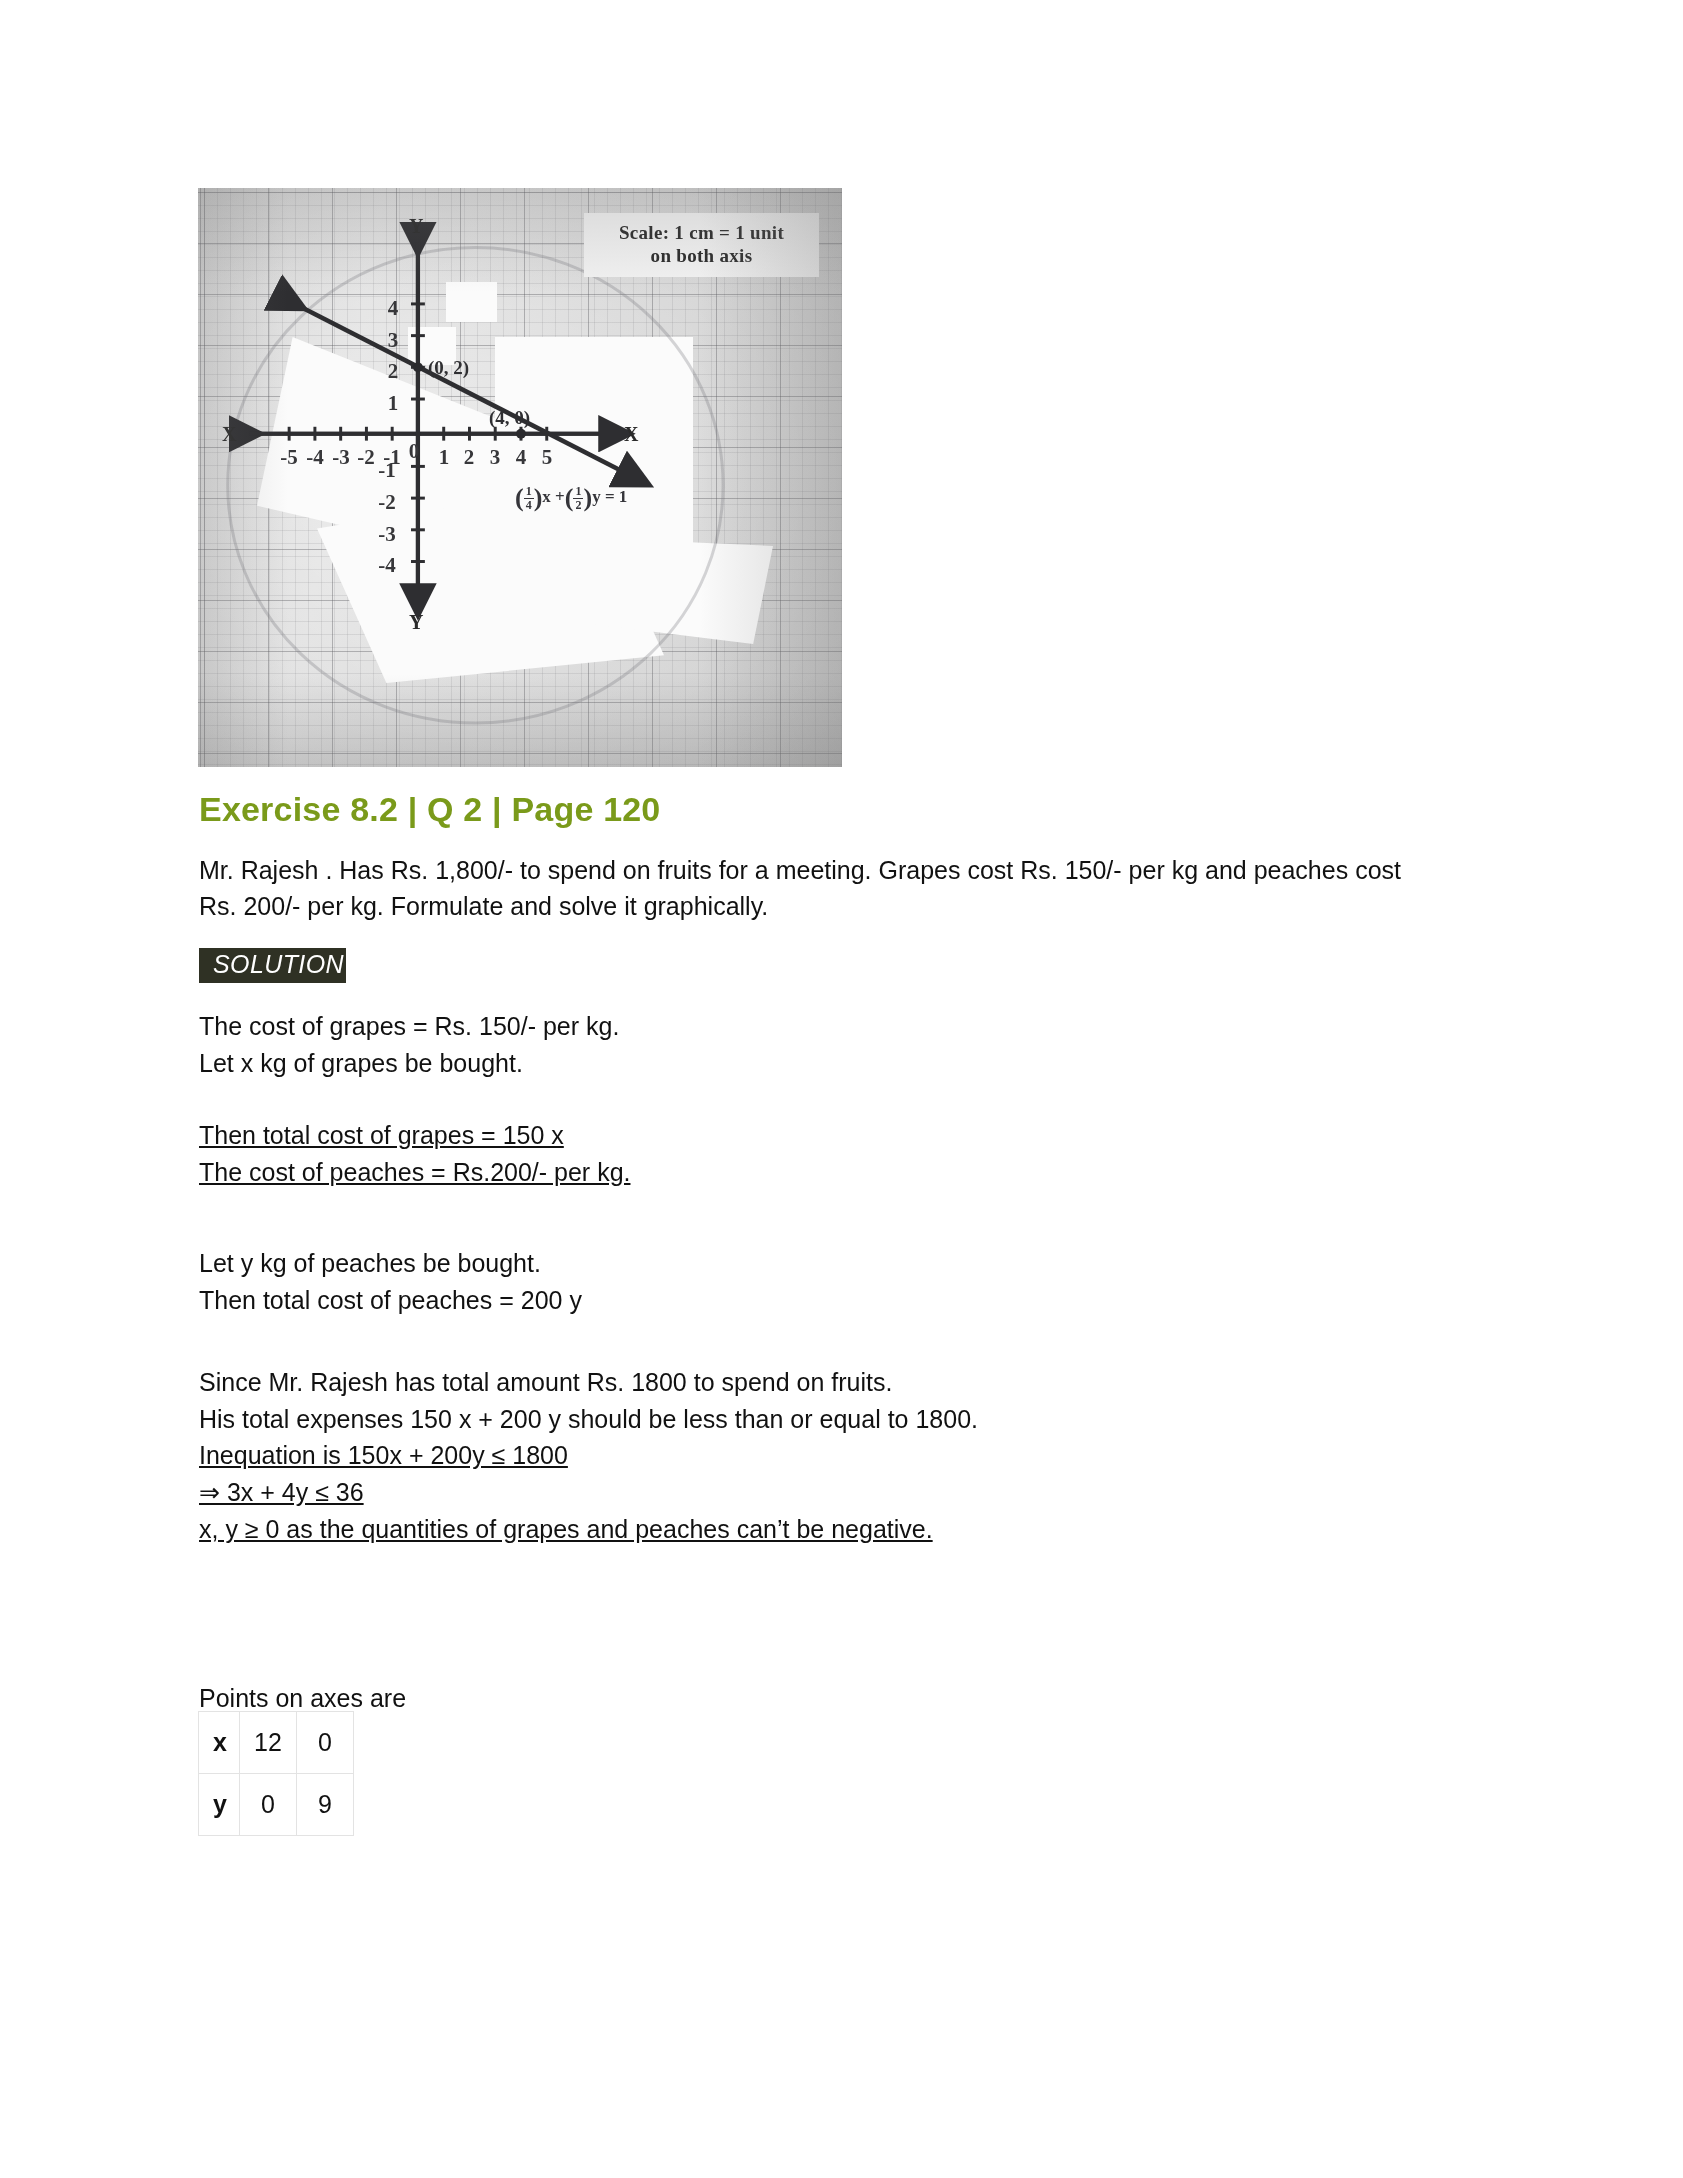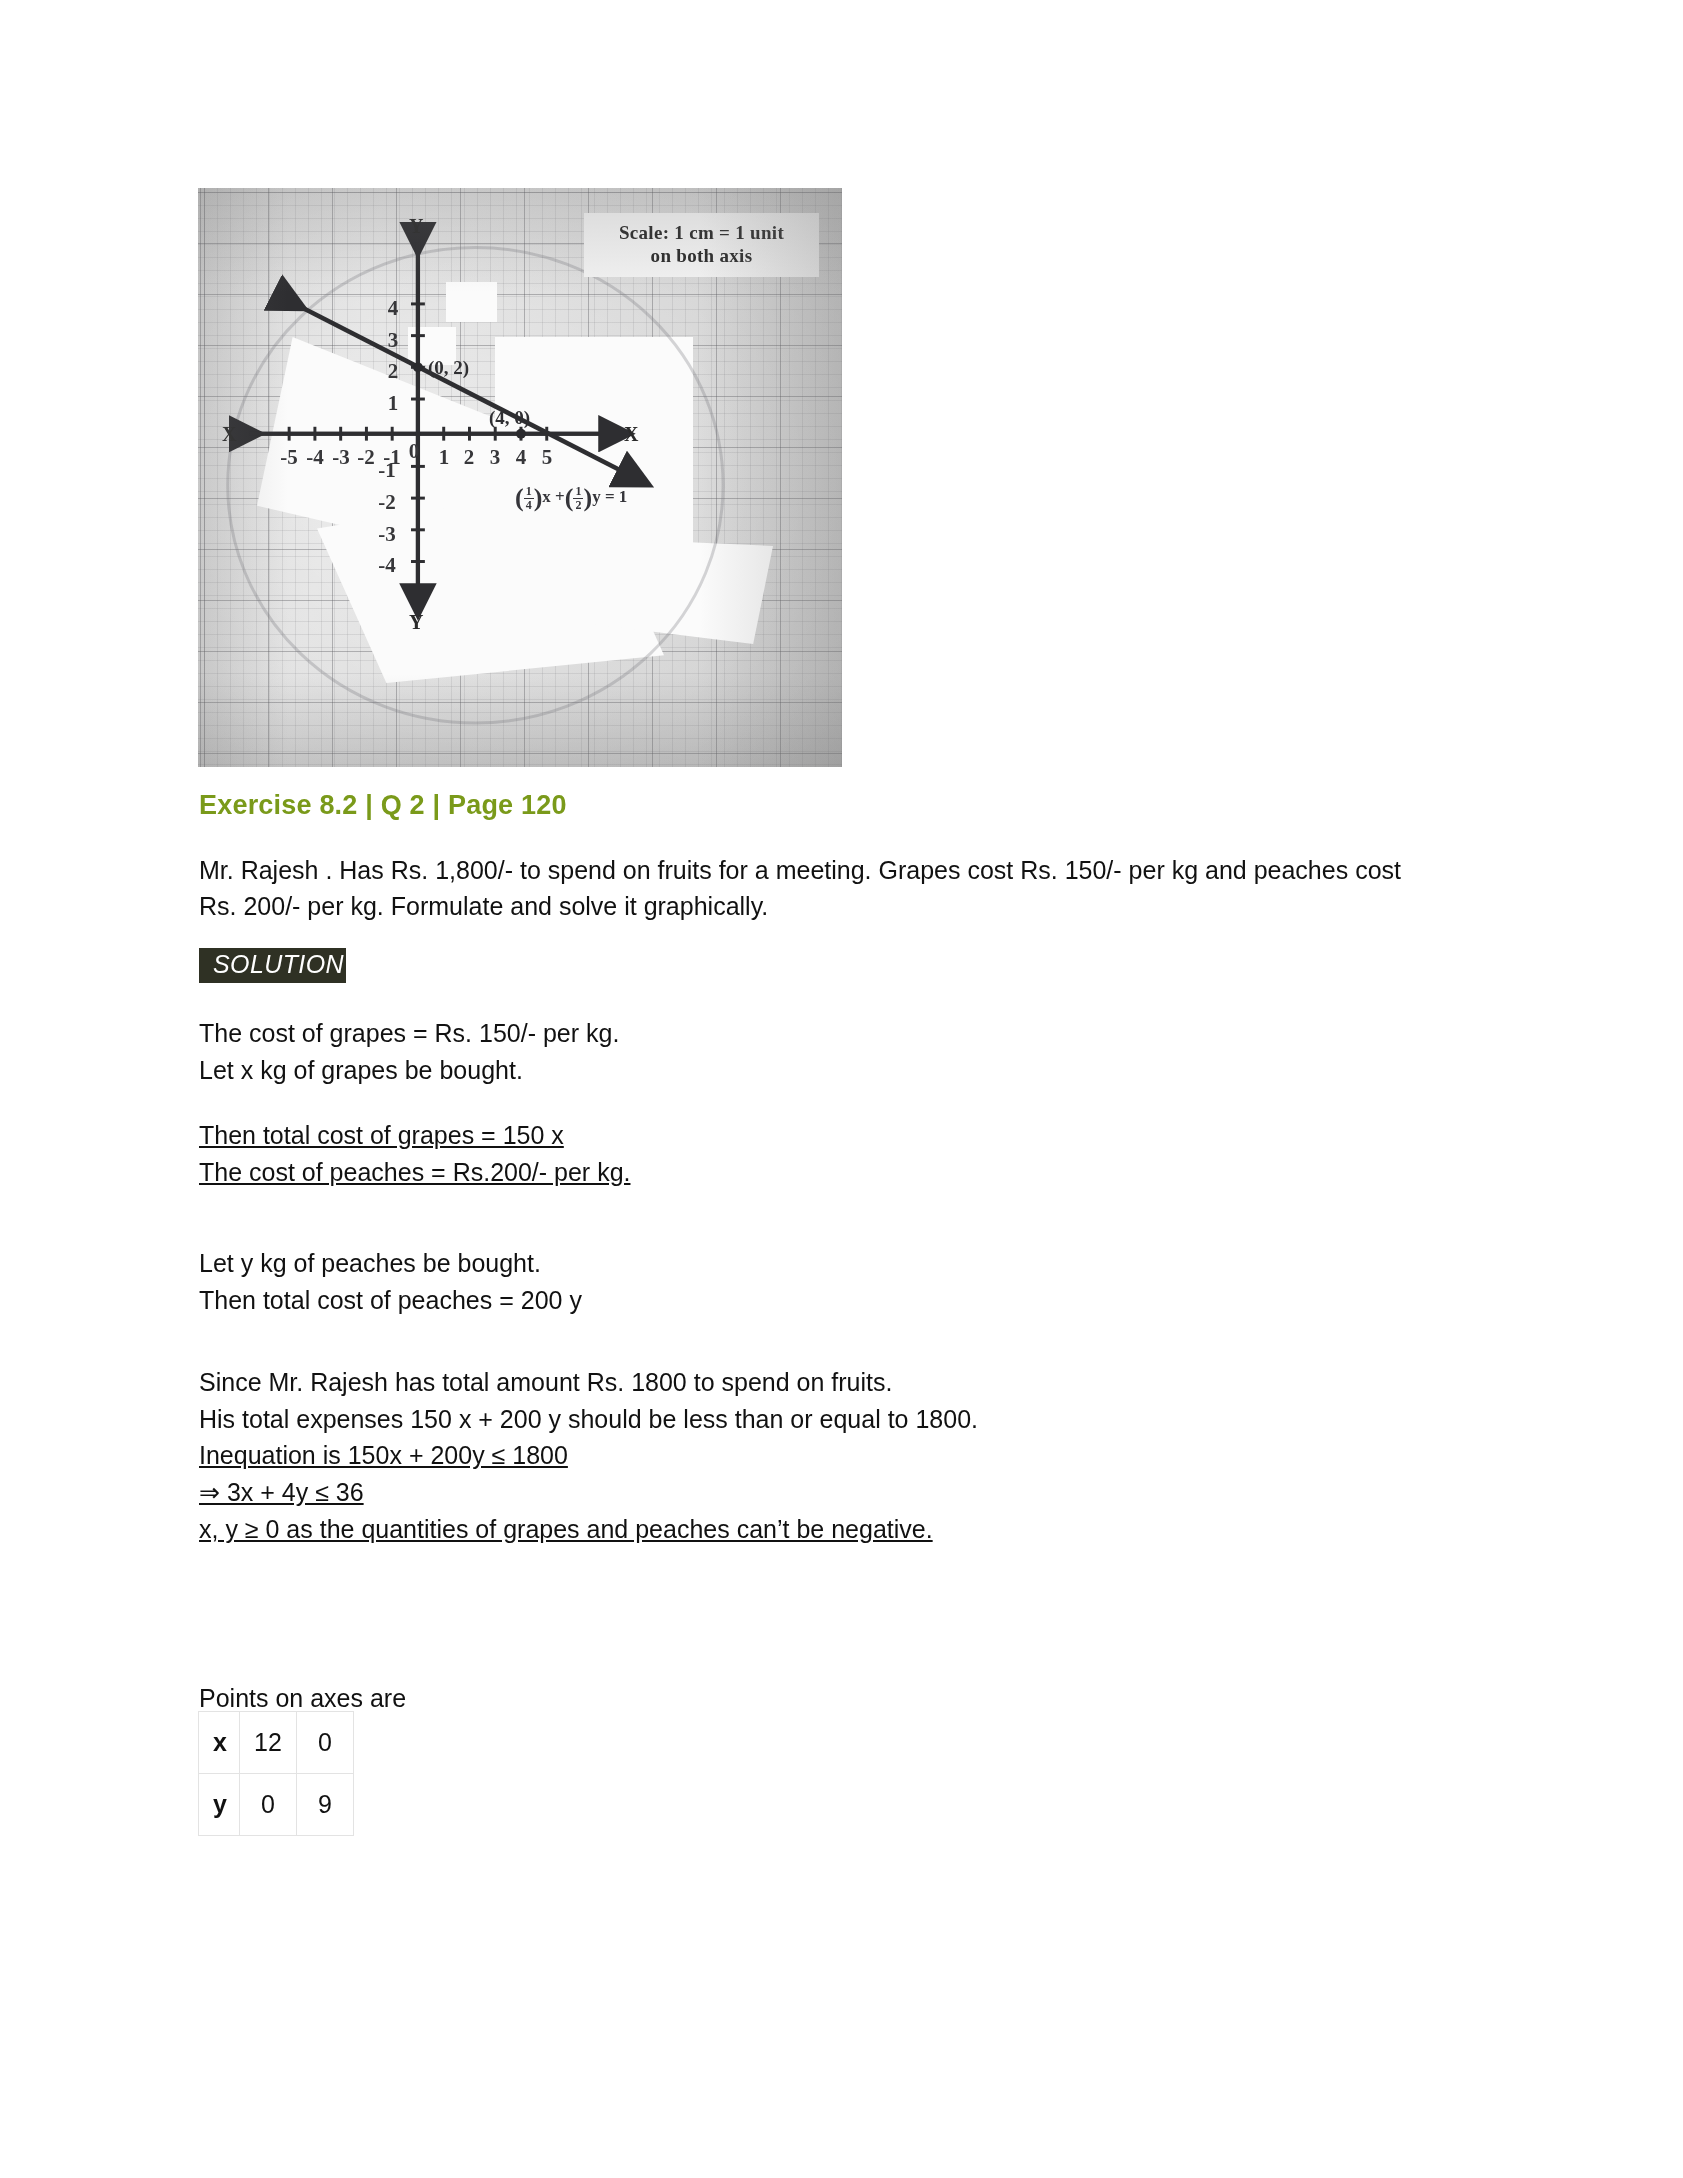--- a/index.html
+++ b/index.html
@@ -130,21 +130,21 @@
   }
   .frac .num { display: block; border-bottom: 1.4px solid #35353a; padding: 0 2px; }
   .frac .den { display: block; padding: 0 2px; }
   .paren { font-size: 26px; vertical-align: middle; }
 
   
   .exercise-head {
     position: absolute;
     left: 199px;
     top: 790px;
-    font-size: 27px;
+    font-size: 34px;
     font-weight: bold;
     color: #7a9a1a;
     letter-spacing: 0.2px;
     white-space: nowrap;
     text-align: right;
   }
   .qtext {
     position: absolute;
     left: 199px;
     top: 830px;
@@ -167,21 +167,21 @@
     line-height: 1.1;
   }
   .para {
     position: absolute;
     left: 199px;
     font-size: 25px;
     line-height: 1.47;
     color: #111;
     white-space: pre-line;
   }
-  .p1 { top: 1008px; margin-top: 7px; }
+  .p1 { top: 1008px; }
   .p2 { top: 1117px; text-decoration: underline; }
   .p3 { top: 1245px; }
   .p4 { top: 1364px; }
   .p5 { top: 1437px; text-decoration: underline; }
   .p6 { top: 1680px; }
 
   
   .pts-table {
     position: absolute;
     left: 198px;

